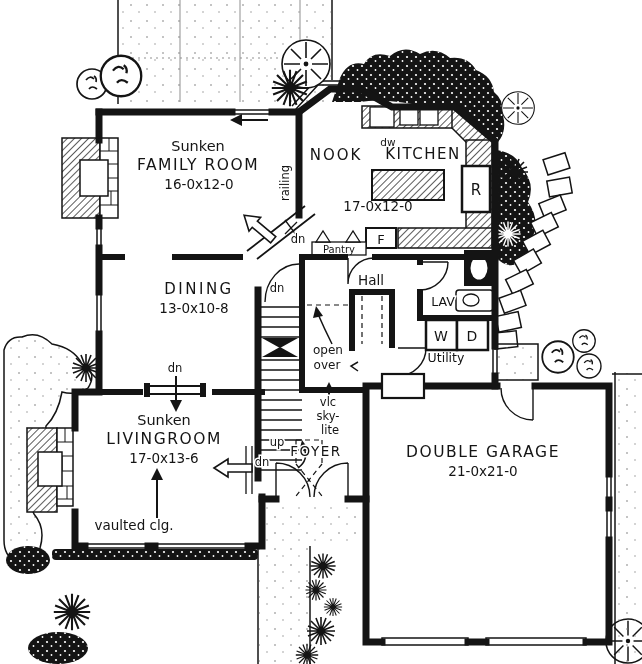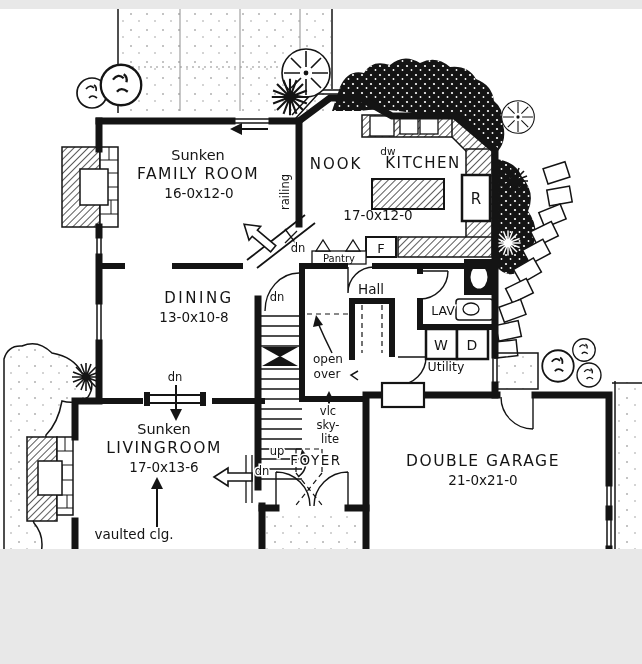--- a/index.html
+++ b/index.html
@@ -1,16 +1,16 @@
 <!DOCTYPE html>
 <html><head>
 <meta charset="utf-8">
 <style>
   html,body{margin:0;padding:0;background:#e8e8e8;}
-  .stage{width:642px;height:540px;position:relative;background:#fff;overflow:hidden;margin:9px auto;}
+  .stage{width:642px;height:664px;position:relative;background:#fff;overflow:hidden;margin:0 auto;}
   svg{display:block;}
   .lbl{font-family:"DejaVu Sans","Liberation Sans",sans-serif;fill:#141414;}
   .halo{stroke:#fff;stroke-width:3px;paint-order:stroke;}
   .ink{stroke:#141414;}
 </style>
 </head>
 <body>
 
 <div class="stage">
 <svg width="642" height="664" viewBox="0 0 642 664" xmlns="http://www.w3.org/2000/svg">

